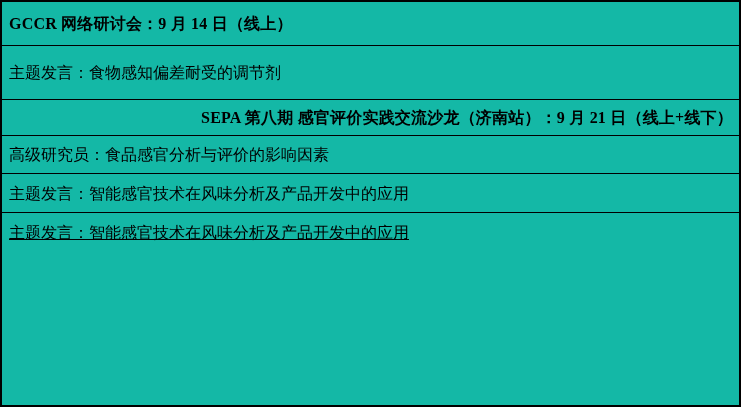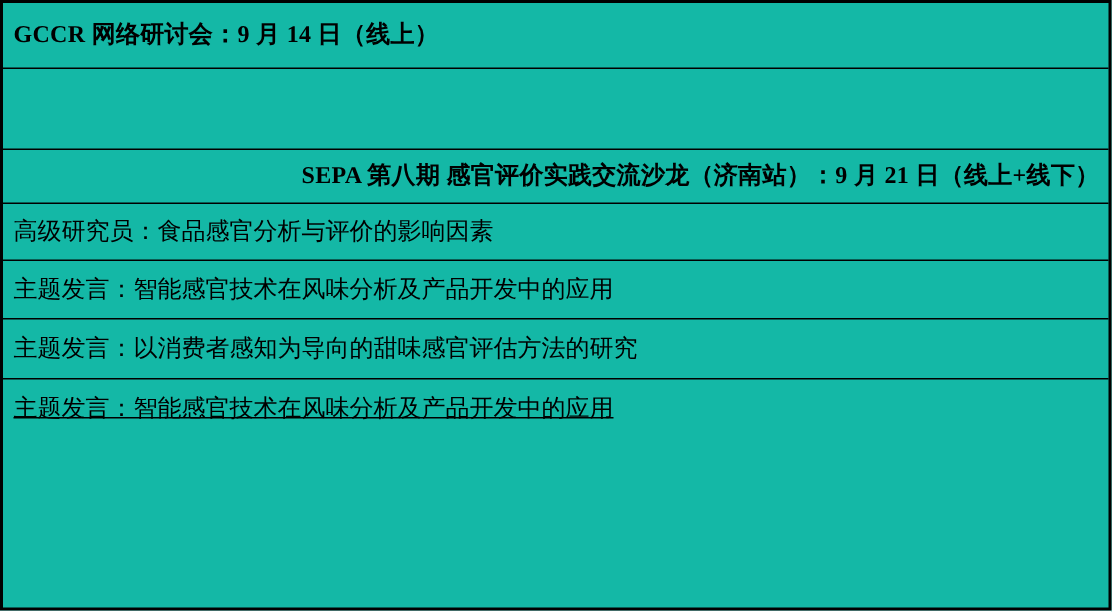--- a/index.html
+++ b/index.html
@@ -59,36 +59,34 @@
 <body>
 
 <div class="schedule-table">
 
   <div class="row section r0">
     <div class="line">GCCR 网络研讨会：9 月 14 日（线上）</div>
   </div>
 
 
   <div class="row r2">
+    <div class="line">主题发言：食物感知偏差耐受的调节剂</div>
   </div>
 
   <div class="row section r3">
     <div class="line">SEPA 第八期 感官评价实践交流沙龙（济南站）：9 月 21 日（线上+线下）</div>
   </div>
 
   <div class="row r4">
     <div class="line">高级研究员：食品感官分析与评价的影响因素</div>
   </div>
 
   <div class="row r5">
     <div class="line">主题发言：智能感官技术在风味分析及产品开发中的应用</div>
   </div>
 
-  <div class="row r6">
-    <div class="line">主题发言：以消费者感知为导向的甜味感官评估方法的研究</div>
-  </div>
 
   <div class="row r7">
     <div class="line">主题发言：智能感官技术在风味分析及产品开发中的应用</div>
   </div>
 
 
 </div>
 
 </body></html>

